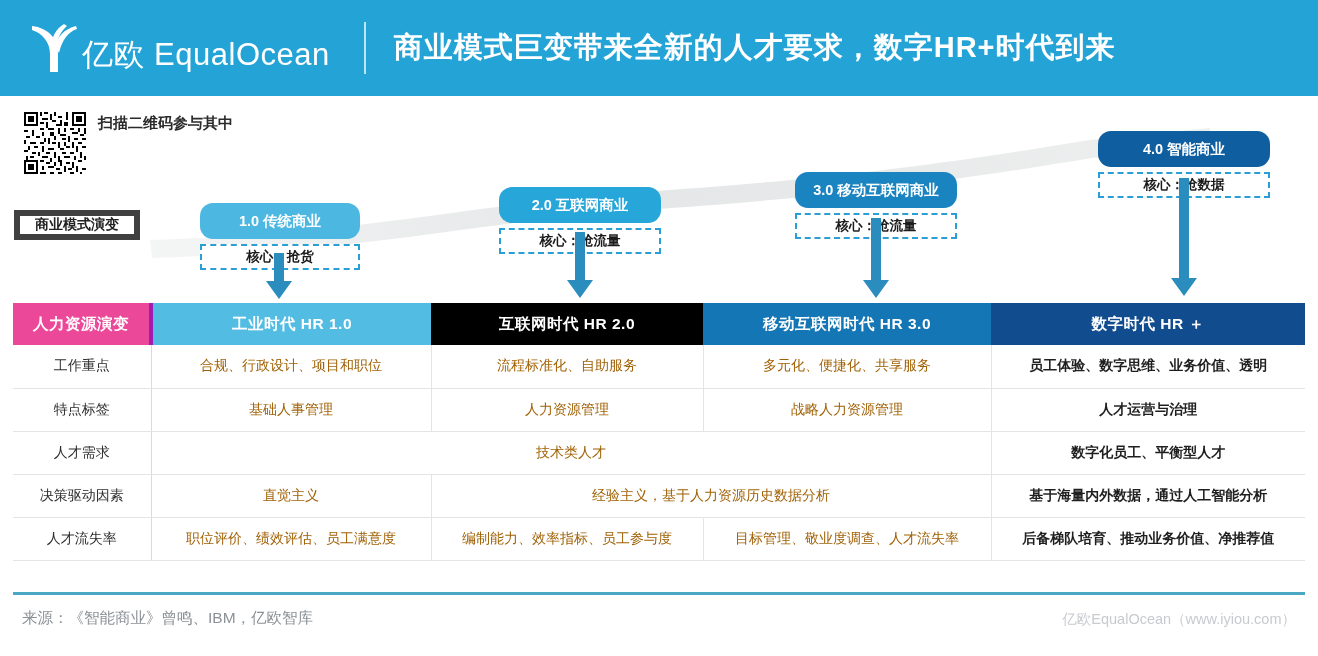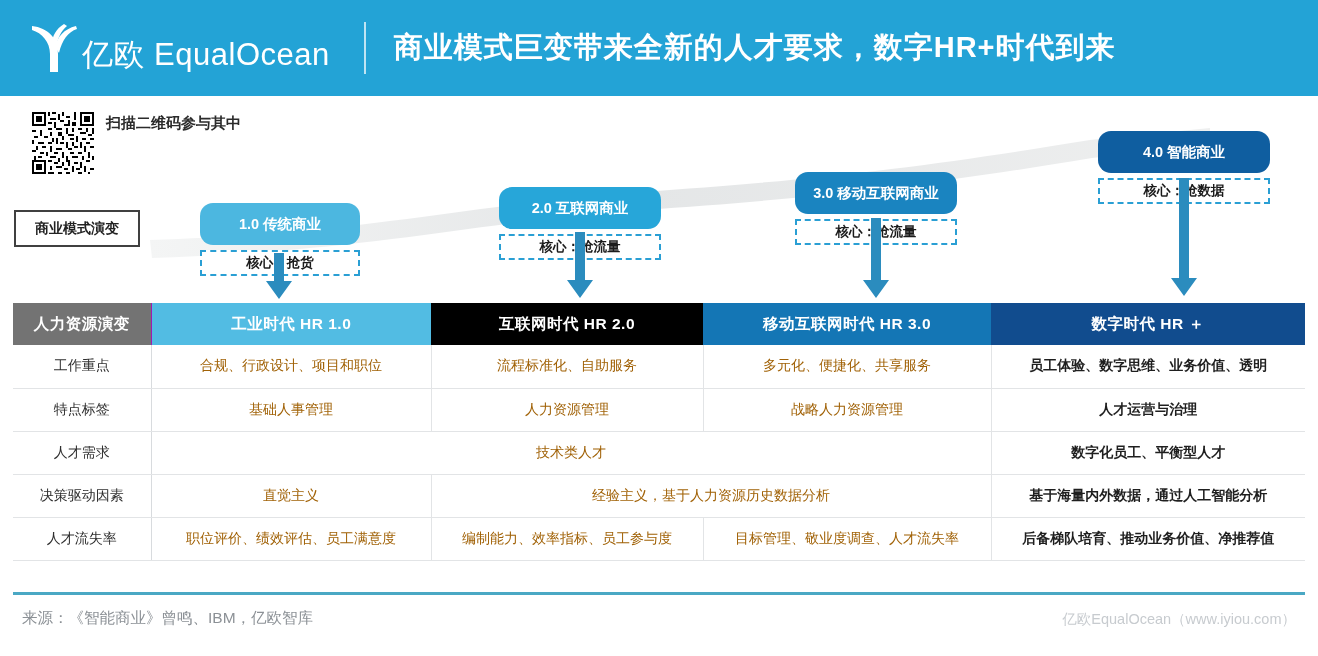--- a/index.html
+++ b/index.html
@@ -25,64 +25,64 @@
   }
   .banner-divider {
     width: 2px; height: 52px; background: #bfe4f3; margin: 0 28px 0 34px;
   }
   .banner-title {
     color: #ffffff; font-size: 29px; font-weight: bold;
     letter-spacing: 1px; white-space: nowrap;
   }
 
   
-  .qr-block { position: absolute; left: 32px; top: 112px; display: flex; align-items: flex-start; }
+  .qr-block { position: absolute; left: 24px; top: 112px; display: flex; align-items: flex-start; }
   .qr-code { width: 62px; height: 62px; display: block; }
   .qr-label {
     margin-left: 12px; margin-top: 2px;
     font-size: 15px; font-weight: bold; color: #2b2b2b; white-space: nowrap;
   }
 
   
   .evo-label {
     position: absolute; left: 14px; top: 210px;
-    width: 126px; height: 37px;
-    border: 2px solid #404040; background: #fff;
+    width: 126px; height: 30px;
+    border: 6px solid #404040; background: #fff;
     display: flex; align-items: center; justify-content: center;
     font-size: 14px; font-weight: bold; color: #222;
   }
 
   
   .ribbon { position: absolute; left: 0; top: 100px; width: 1318px; height: 160px; }
 
   
   .stage { position: absolute; }
   .stage-pill {
-    height: 42px; border-radius: 13px;
+    height: 36px; border-radius: 13px;
     display: flex; align-items: center; justify-content: center;
     color: #ffffff; font-size: 14.5px; font-weight: bold;
     white-space: nowrap; padding: 12px 14px;
   }
   .stage-core {
     margin-top: 5px; height: 26px;
     border: 2px dashed #2a9fd4;
     display: flex; align-items: center; justify-content: center;
     font-size: 13.5px; font-weight: bold; color: #1b1b1b;
     background: #fff; white-space: nowrap;
   }
   .stage-arrow { position: absolute; }
 
   
   .tbl { position: absolute; left: 13px; top: 303px; width: 1292px; border-collapse: collapse; }
   .tbl td, .tbl th { padding: 0; }
   .tbl thead th {
     height: 42px; color: #ffffff; font-size: 15.5px; font-weight: bold;
     letter-spacing: 0.5px;
   }
-  .th0 { background: #737373; border-right: 1px solid #a21caf; }
+  .th0 { background: #ec4899; border-right: 4px solid #a21caf; }
   .th1 { background: #52bce3; }
   .th2 { background: #000000; text-align: center; }
   .th3 { background: #1476b5; }
   .th4 { background: #114c8e; }
   .tbl tbody td {
     height: 43px; font-size: 14px; color: #a16207; text-align: center;
     border-bottom: 1px solid #e2e4e6;
     border-right: 1px solid #e2e4e6;
   }
   .tbl tbody tr td:last-child { border-right: none; }

